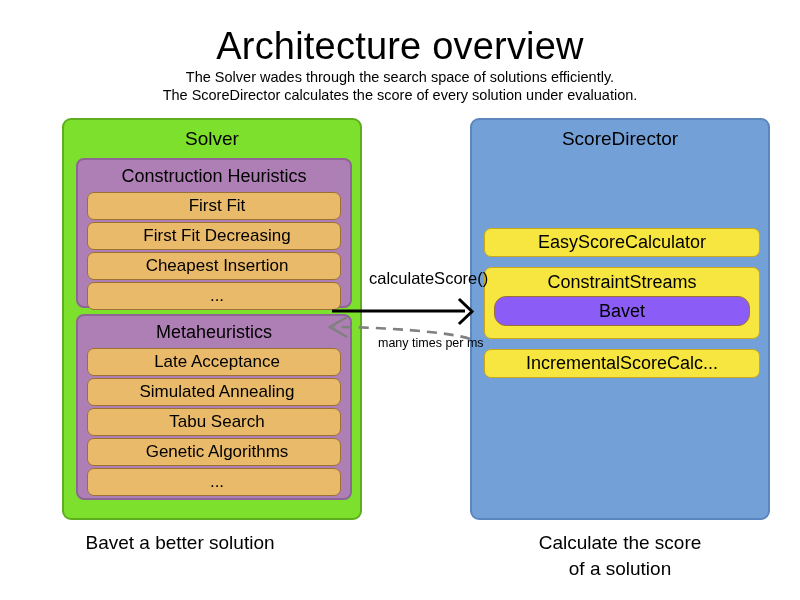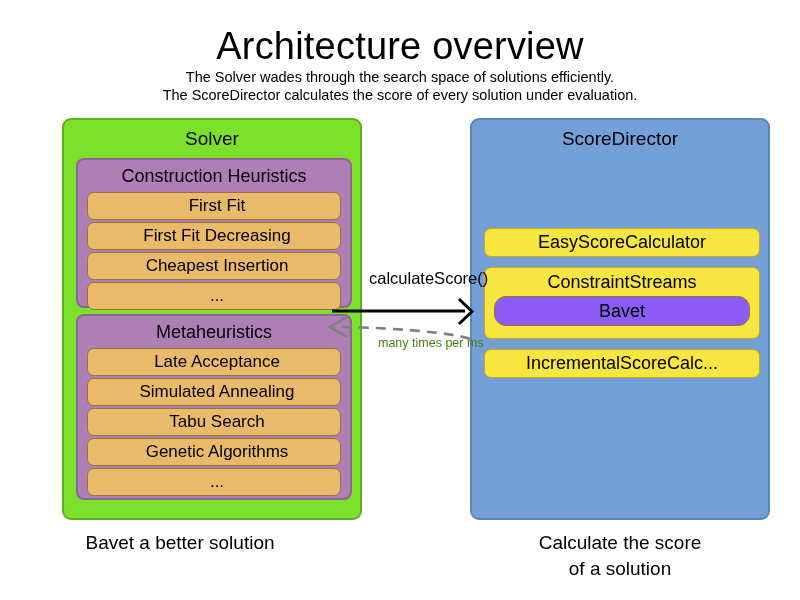--- a/index.html
+++ b/index.html
@@ -183,21 +183,21 @@
     margin-left: 36px;
   }
   #label-calculate {
     left: 13px;
     top: 13px;
   }
   #label-many-times {
     left: 22px;
     top: 78px;
     font-size: 12.5px;
-    color: #4d7c0f;
+    color: #000000;
   }
 
   
   .caption {
     position: absolute;
     text-align: center;
     font-size: 19px;
     line-height: 26px;
   }
   #caption-left  { left: 30px;  top: 530px; width: 300px; }

